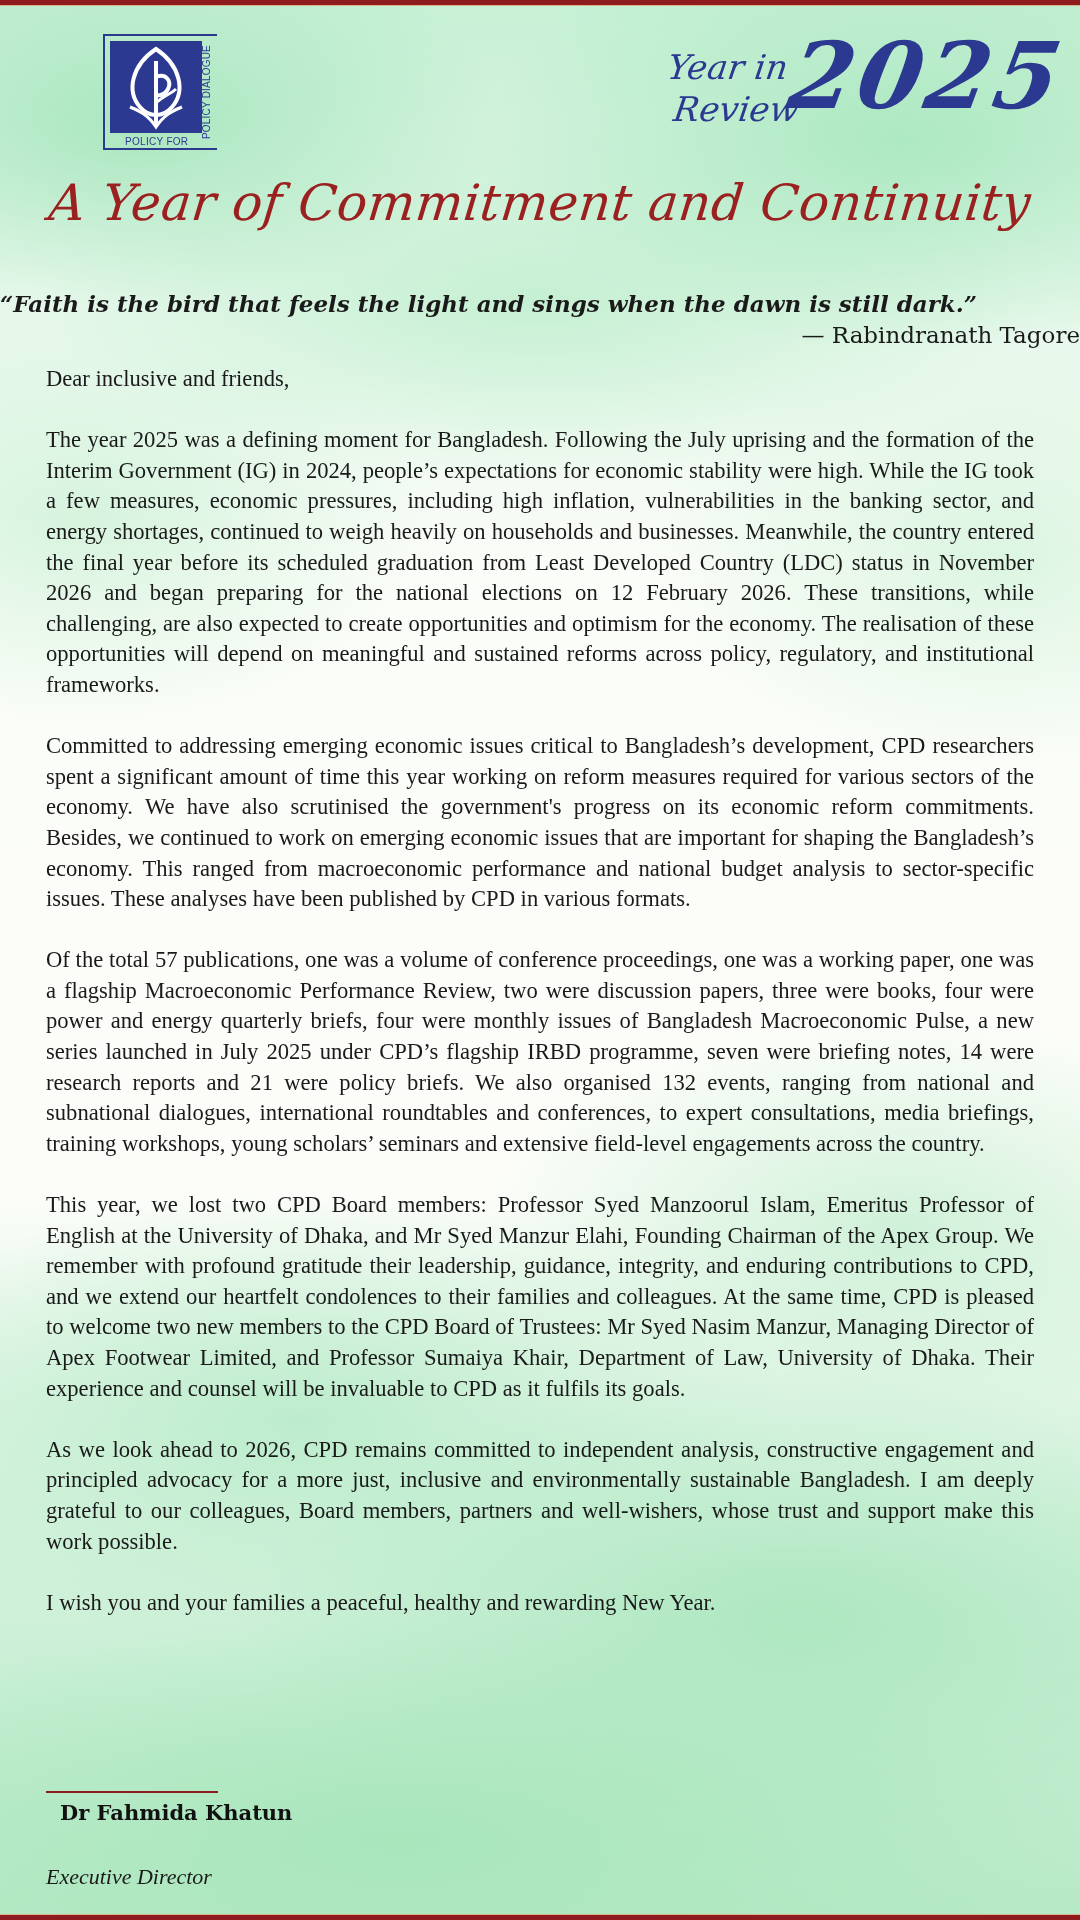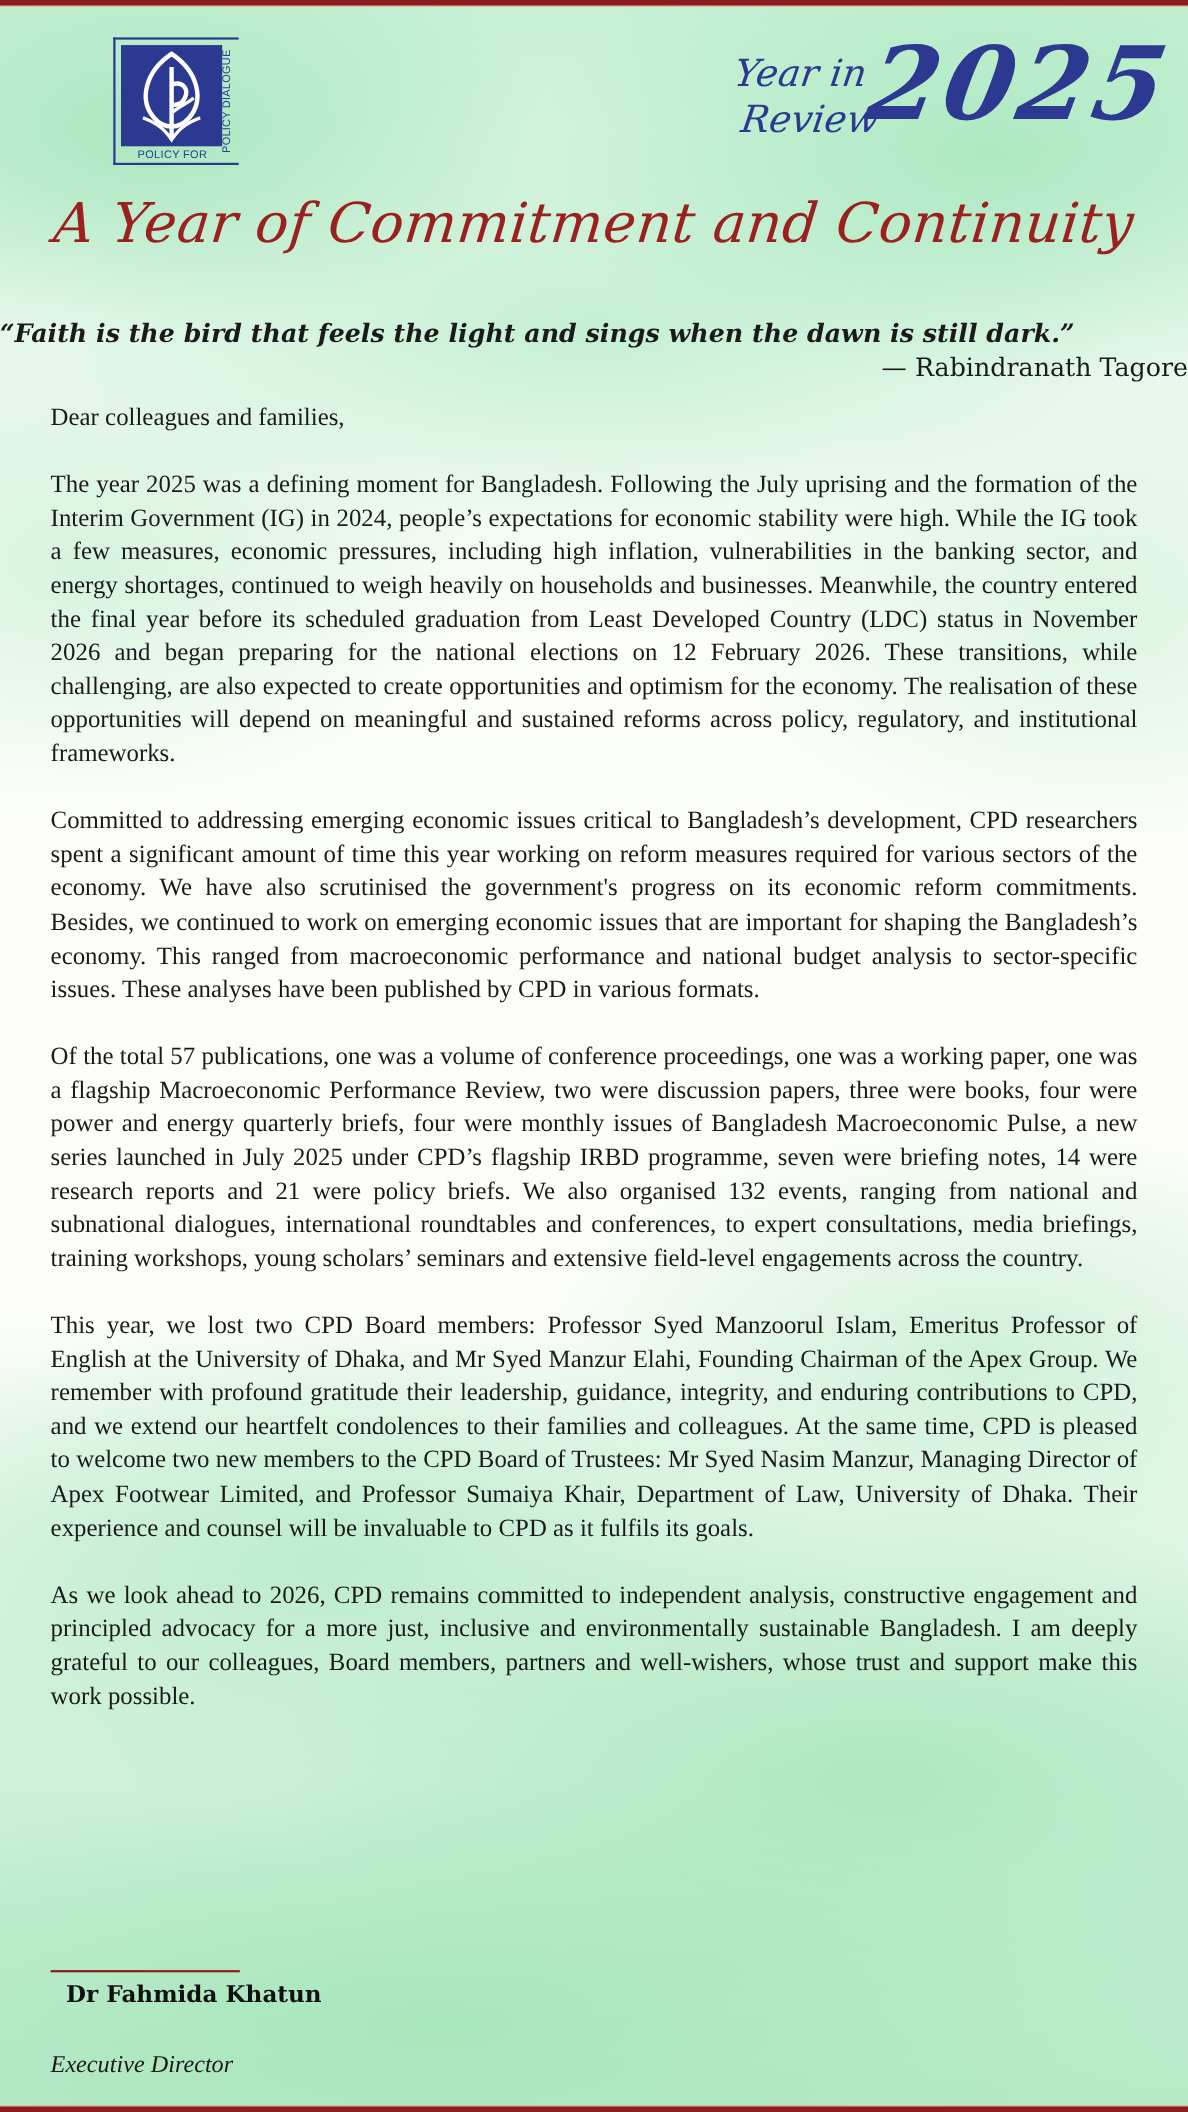--- a/index.html
+++ b/index.html
@@ -78,26 +78,27 @@
   <span class="small l2">Review</span>
   <span class="big">2025</span>
 </div>
 
 <div class="title">A Year of Commitment and Continuity</div>
 
 <div class="quote">“Faith is the bird that feels the light and sings when the dawn is still dark.”</div>
 <div class="attrib">— Rabindranath Tagore</div>
 
 <div class="body">
-  <p class="greet">Dear colleagues and families,</p>
+  <p class="greet">Dear inclusive and friends,</p>
   <p>The year 2025 was a defining moment for Bangladesh. Following the July uprising and the formation of the Interim Government (IG) in 2024, people’s expectations for economic stability were high. While the IG took a few measures, economic pressures, including high inflation, vulnerabilities in the banking sector, and energy shortages, continued to weigh heavily on households and businesses. Meanwhile, the country entered the final year before its scheduled graduation from Least Developed Country (LDC) status in November 2026 and began preparing for the national elections on 12 February 2026. These transitions, while challenging, are also expected to create opportunities and optimism for the economy. The realisation of these opportunities will depend on meaningful and sustained reforms across policy, regulatory, and institutional frameworks.</p>
   <p>Committed to addressing emerging economic issues critical to Bangladesh’s development, CPD researchers spent a significant amount of time this year working on reform measures required for various sectors of the economy. We have also scrutinised the government's progress on its economic reform commitments. Besides, we continued to work on emerging economic issues that are important for shaping the Bangladesh’s economy. This ranged from macroeconomic performance and national budget analysis to sector-specific issues. These analyses have been published by CPD in various formats.</p>
   <p>Of the total 57 publications, one was a volume of conference proceedings, one was a working paper, one was a flagship Macroeconomic Performance Review, two were discussion papers, three were books, four were power and energy quarterly briefs, four were monthly issues of Bangladesh Macroeconomic Pulse, a new series launched in July 2025 under CPD’s flagship IRBD programme, seven were briefing notes, 14 were research reports and 21 were policy briefs. We also organised 132 events, ranging from national and subnational dialogues, international roundtables and conferences, to expert consultations, media briefings, training workshops, young scholars’ seminars and extensive field-level engagements across the country.</p>
   <p>This year, we lost two CPD Board members: Professor Syed Manzoorul Islam, Emeritus Professor of English at the University of Dhaka, and Mr Syed Manzur Elahi, Founding Chairman of the Apex Group. We remember with profound gratitude their leadership, guidance, integrity, and enduring contributions to CPD, and we extend our heartfelt condolences to their families and colleagues. At the same time, CPD is pleased to welcome two new members to the CPD Board of Trustees: Mr Syed Nasim Manzur, Managing Director of Apex Footwear Limited, and Professor Sumaiya Khair, Department of Law, University of Dhaka. Their experience and counsel will be invaluable to CPD as it fulfils its goals.</p>
   <p>As we look ahead to 2026, CPD remains committed to independent analysis, constructive engagement and principled advocacy for a more just, inclusive and environmentally sustainable Bangladesh. I am deeply grateful to our colleagues, Board members, partners and well-wishers, whose trust and support make this work possible.</p>
+  <p>I wish you and your families a peaceful, healthy and rewarding New Year.</p>
 </div>
 
 <div class="sig-rule"></div>
 <div class="sig-name">Dr Fahmida Khatun</div>
 <div class="sig-role">Executive Director</div>
 <div class="sig-org">Centre for Policy Dialogue (CPD)</div>
 
 <div class="border-bottom"></div>
 
 </body></html>

